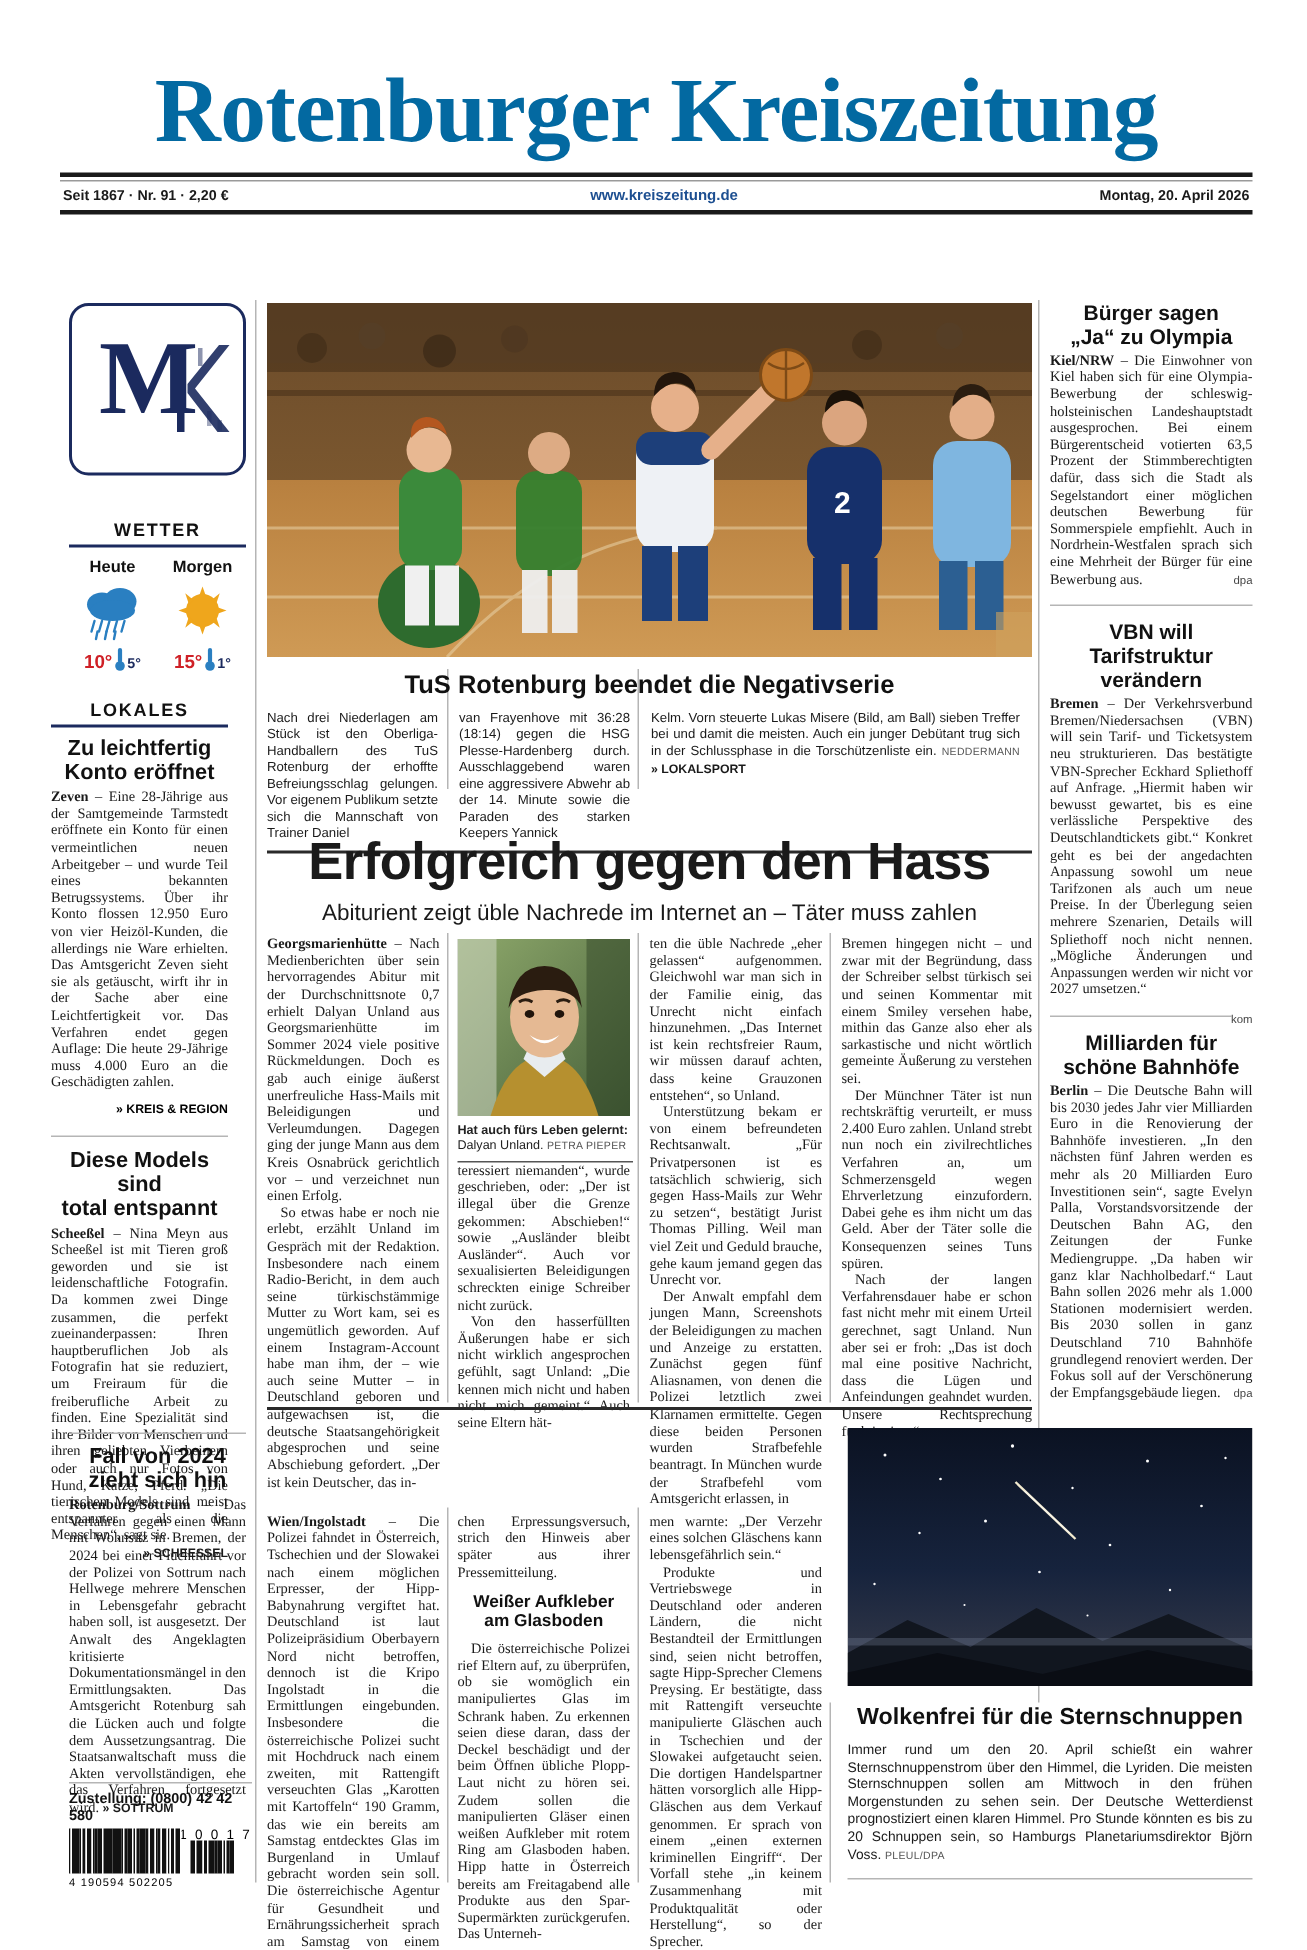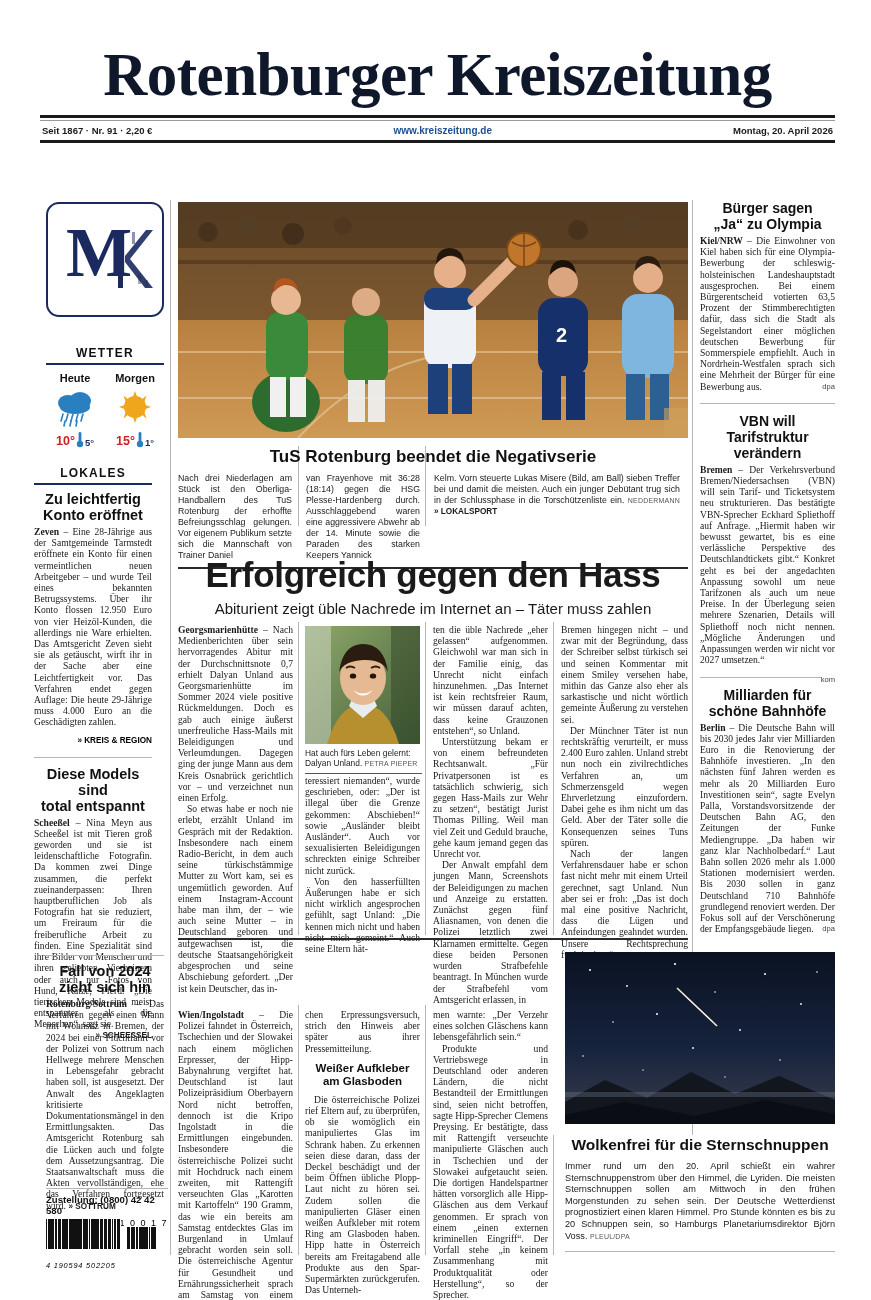--- a/index.html
+++ b/index.html
@@ -9,21 +9,21 @@
   #page {
     width:871px; height:1300px; background:#ffffff; position:relative;
     margin:0 auto; overflow:hidden;
   }
 
   
   #masthead { position:absolute; left:40px; top:44px; width:795px; }
   .mast-title {
     font-family:"Liberation Serif", serif;
     font-size:61px; line-height:1.0; font-weight:700;
-    letter-spacing:-0.5px; text-align:center; color:#0f172a;
+    letter-spacing:-0.5px; text-align:center; color:#0369a1;
     white-space:nowrap;
   }
   .mast-sub {
     margin-top:15px; text-align:center; font-family:"Liberation Sans", sans-serif;
     font-size:13.5px; font-weight:600; color:#111; letter-spacing:0.1px;
   }
   .mast-rule-thick { margin-top:10px; border-top:3px solid #1a1a1a; }
   .mast-rule-thin { margin-top:1.5px; border-top:1px solid #9a9a9a; }
   .mast-bar {
     display:flex; align-items:center; justify-content:space-between;
@@ -88,21 +88,21 @@
   .ll-head {
     font-family:"Liberation Sans", sans-serif; font-weight:700;
     font-size:14.5px; line-height:16px; text-align:center; color:#111;
   }
 
   
   .photo { position:absolute; overflow:hidden; background:#ccc; }
   .cap {
     font-family:"Liberation Sans", sans-serif; font-size:8.4px; line-height:10px; color:#222;
   }
-  .cap b { font-weight:400; }
+  .cap b { font-weight:700; }
   .credit {
     font-family:"Liberation Sans", sans-serif; font-size:7px; color:#555;
     letter-spacing:0.2px;
   }
 
   
   .sports-head {
     font-family:"Liberation Sans", sans-serif; font-weight:700; font-size:17px;
     text-align:center; color:#111;
   }
@@ -349,21 +349,21 @@
           <i style="width:2px;height:22px;"></i>
           <i style="width:3px;height:22px;"></i>
           <i style="width:1px;height:22px;background:#fff;"></i>
           <i style="width:1px;height:22px;"></i>
           <i style="width:1px;height:22px;background:#fff;"></i>
           <i style="width:2px;height:22px;"></i>
           <i style="width:3px;height:22px;"></i>
           <i style="width:1px;height:22px;background:#fff;"></i>
         </div>
     </div>
-    <div style="font-family:'Liberation Sans',sans-serif; font-size:7.4px; letter-spacing:0.8px; margin-top:12px;font-style:italic;">4  190594 502205</div>
+    <div style="font-family:'Liberation Sans',sans-serif; font-size:7.4px; letter-spacing:0.8px; margin-top:1px;">4  190594 502205</div>
   </div>
 
   <div class="photo" style="left:178px; top:202px; width:510px; height:236px;">
     <svg width="510" height="236" viewBox="0 0 510 236" preserveAspectRatio="none">
       <defs>
         <linearGradient id="floor" x1="0" y1="0" x2="0" y2="1">
           <stop offset="0" stop-color="#b8803f"></stop>
             <stop offset="1" stop-color="#cf9a55"></stop>
         </linearGradient>
         <linearGradient id="wall" x1="0" y1="0" x2="0" y2="1">

